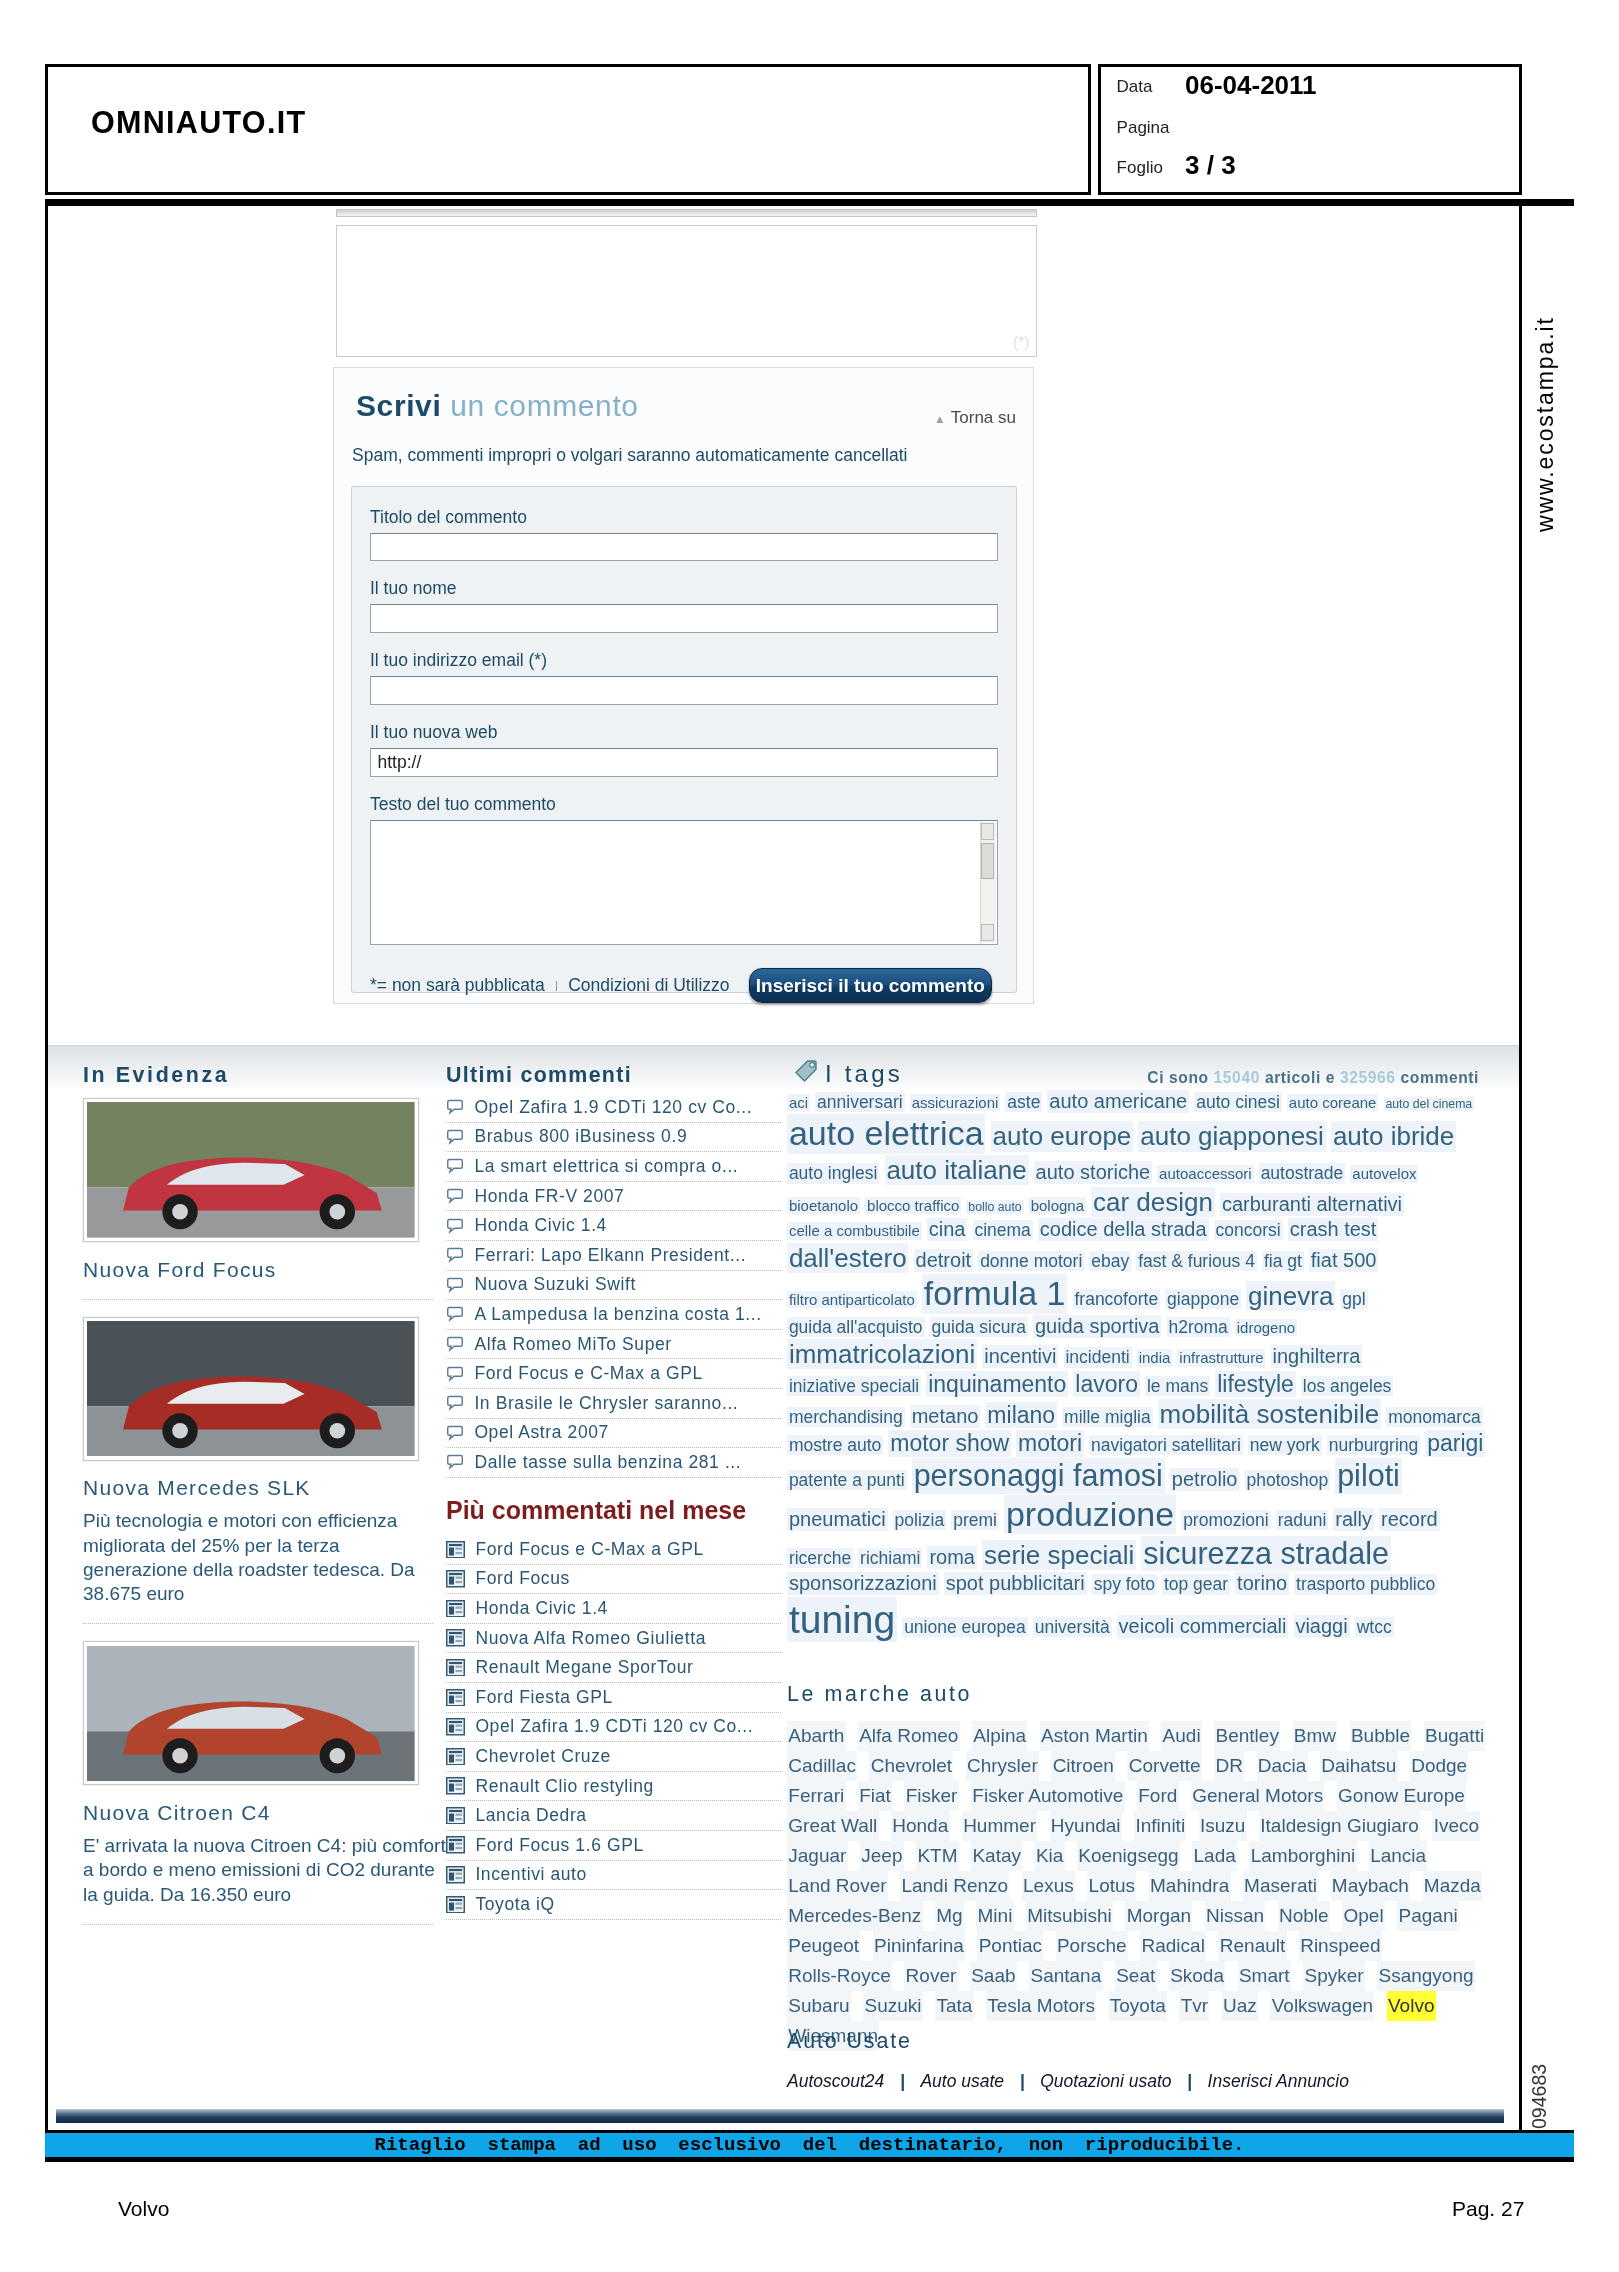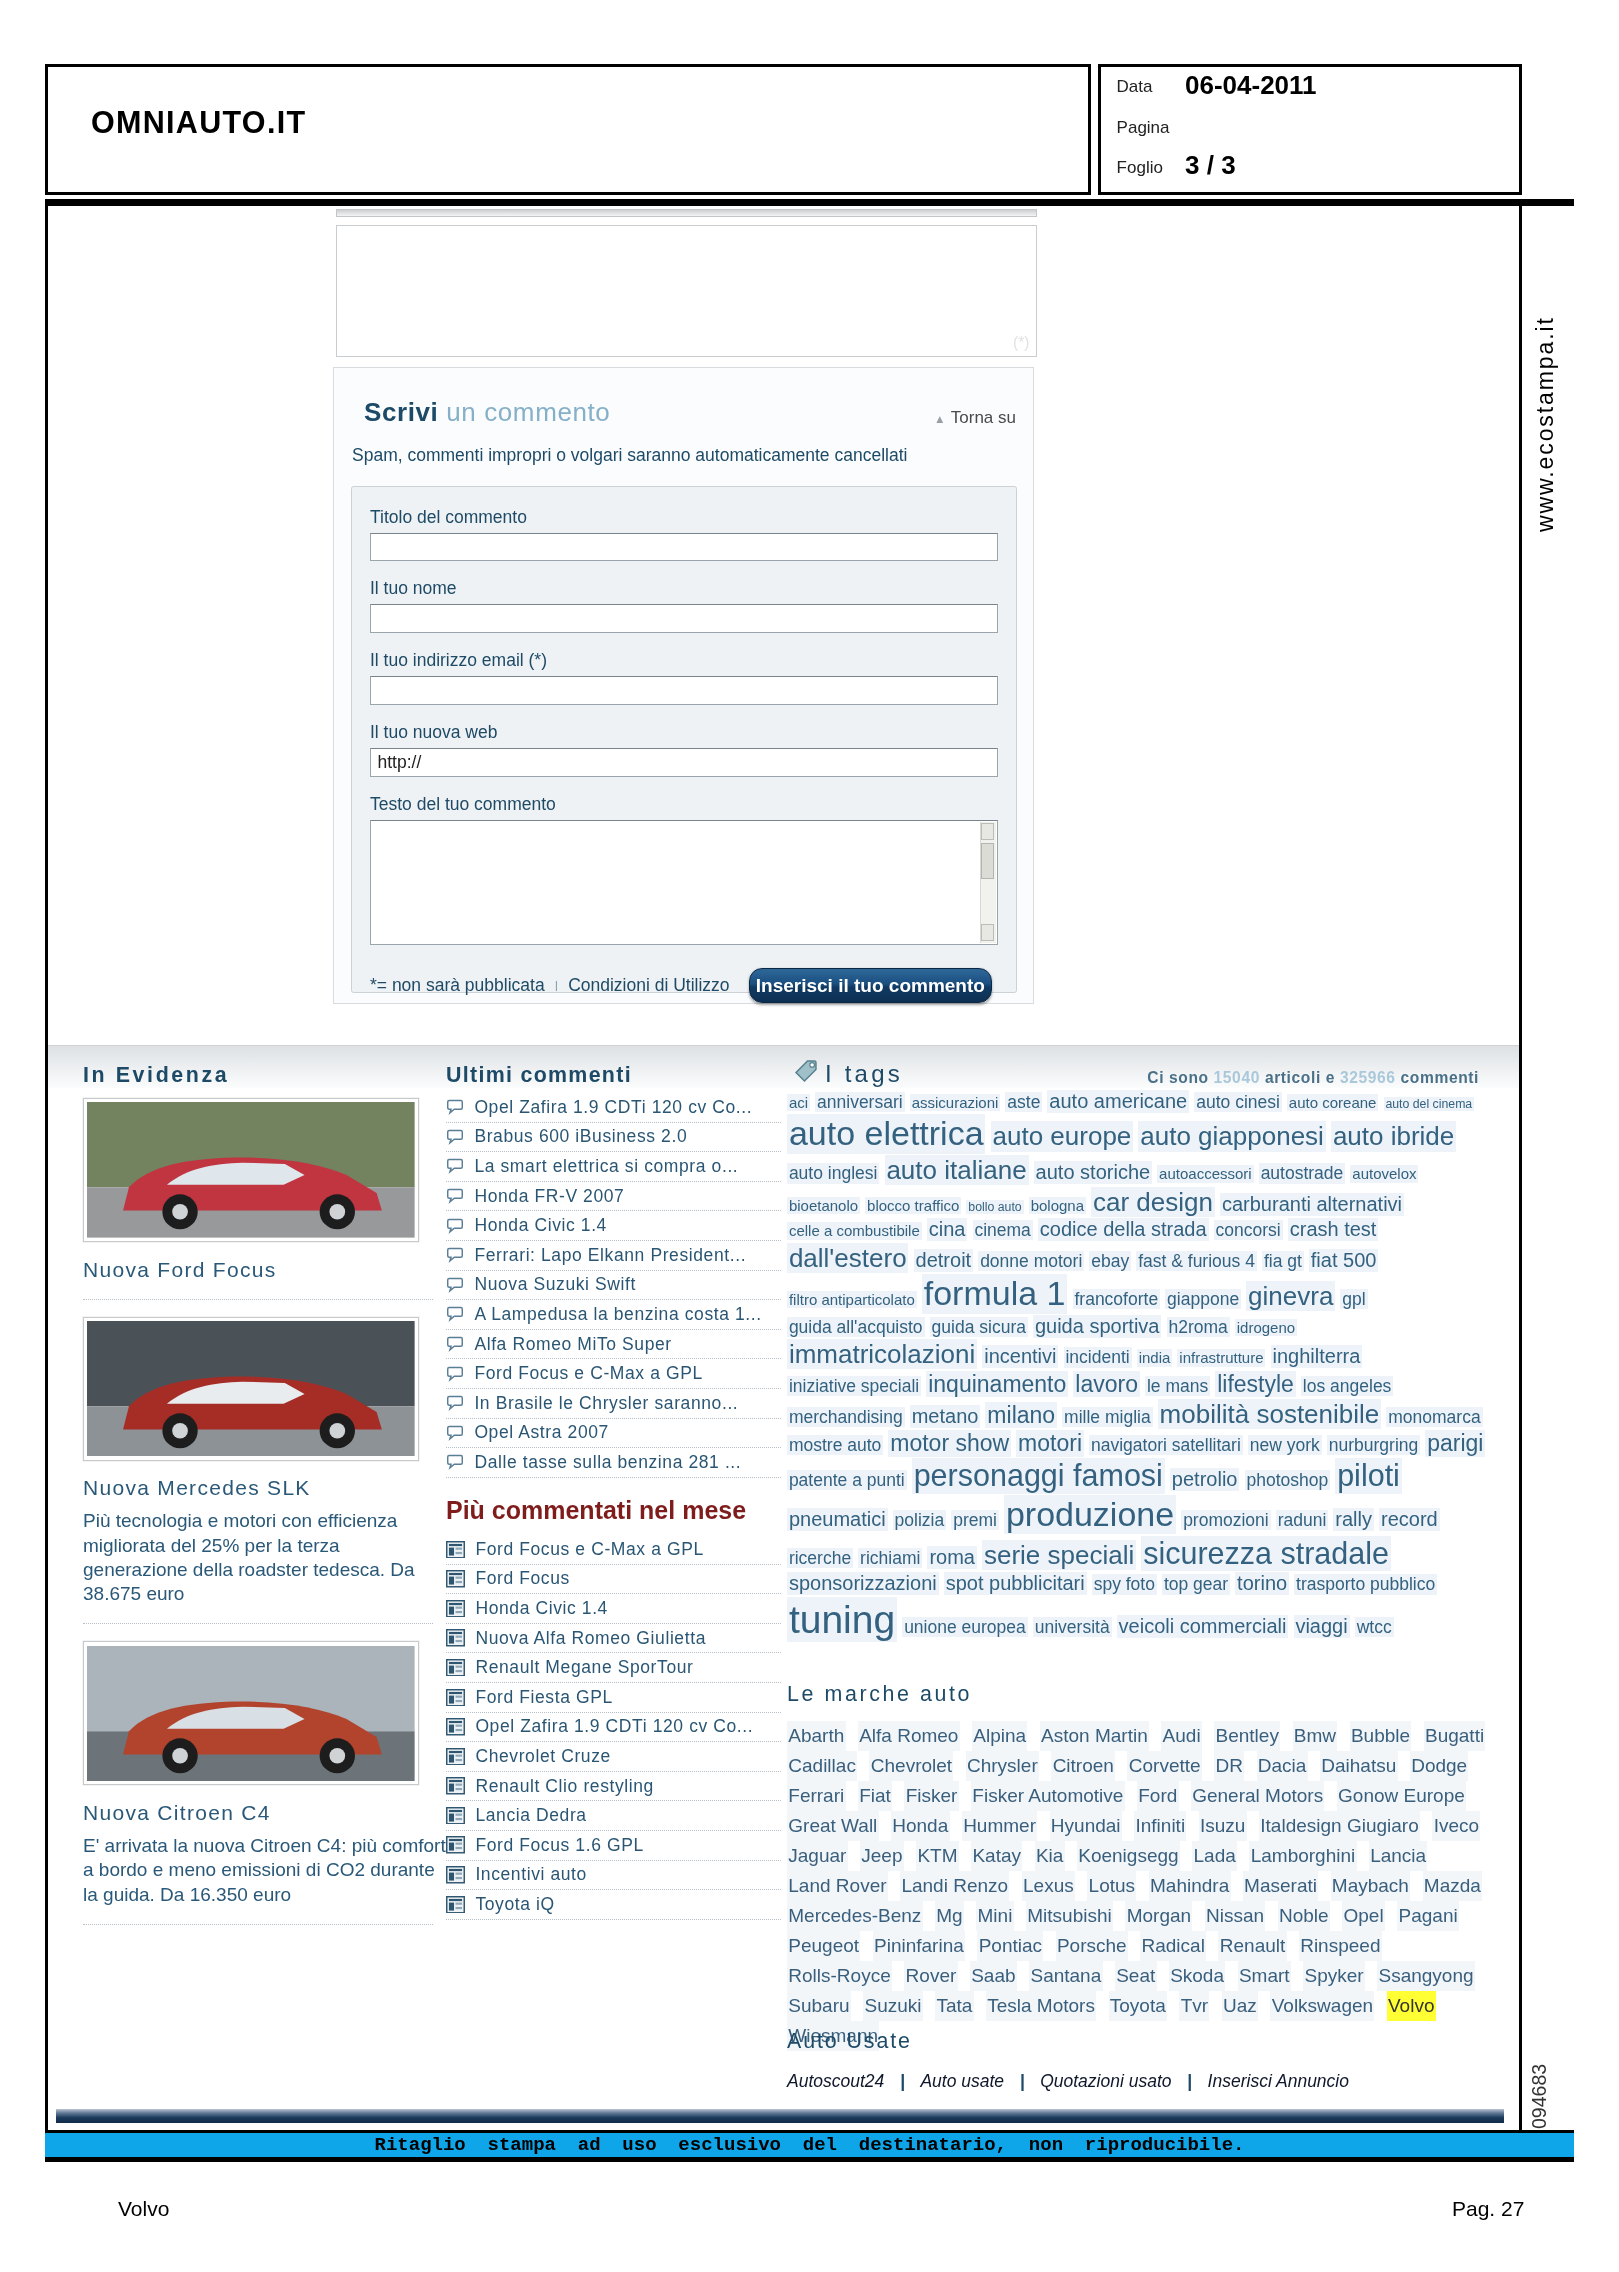--- a/index.html
+++ b/index.html
@@ -28,21 +28,21 @@
   
   .mini-bar{position:absolute;left:336px;top:209px;width:701px;height:8.4px;box-sizing:border-box;
     background:linear-gradient(#cdd0d2,#f3f4f5);border:0.6px solid #c3c6c8;}
   .empty-box{position:absolute;left:336px;top:225px;width:701px;height:132px;box-sizing:border-box;
     background:#fff;border:1.3px solid #c9cdd0;}
   .faint-mark{position:absolute;right:6.5px;bottom:3.9px;font-size:15.6px;color:#e2e2e2;}
 
   
   .panel{position:absolute;left:333px;top:367px;width:701px;height:637px;box-sizing:border-box;
     background:#fbfcfd;border:1.3px solid #d8dcdf;}
-  .panel h1{position:absolute;left:18px;top:17px;margin:12px;font-size:26px;font-weight:bold;color:#1d4a66;letter-spacing:0.6px;}
+  .panel h1{position:absolute;left:18px;top:17px;margin:4px;font-size:30px;font-weight:bold;color:#1d4a66;letter-spacing:0.6px;}
   .panel h1 .light{font-weight:normal;color:#86b0c8;}
   .torna{position:absolute;right:17px;top:40px;font-size:17px;color:#4a4a4a;cursor:pointer;}
   .torna .arr{color:#98a0a6;font-size:11.7px;margin-right:5.2px;}
   .spam-note{position:absolute;left:18px;top:77px;font-size:17.5px;color:#1d4a66;}
   .form-box{position:absolute;left:17px;top:118px;right:15.6px;bottom:10.4px;box-sizing:border-box;
     background:#eff2f4;border:1.3px solid #ccd1d5;border-radius:2.6px;padding:13px 18px;}
   .field{margin-bottom:17px;}
   .field-label{display:block;font-size:17.5px;color:#1e4a66;margin:6.5px 0 5.2px;}
   .field-input{display:block;width:100%;height:28.6px;box-sizing:border-box;background:#fff;
     border:1.3px solid #9aa4ab;border-top-color:#79838b;font-size:17.5px;padding:0 6.5px;color:#222;
@@ -264,21 +264,21 @@
       <li class="c-item">
     <svg viewBox="0 0 24 22">
       <path d="M4 2 h16 a2 2 0 0 1 2 2 v8 a2 2 0 0 1 -2 2 h-9 l-6 5 1.5-5 H4 a2 2 0 0 1 -2 -2 V4 a2 2 0 0 1 2 -2 z" fill="none" stroke="#5a7e96" stroke-width="2"></path>
     </svg>
     <a class="c-label">Opel Zafira 1.9 CDTi 120 cv Co...</a>
   </li>
       <li class="c-item">
     <svg viewBox="0 0 24 22">
       <path d="M4 2 h16 a2 2 0 0 1 2 2 v8 a2 2 0 0 1 -2 2 h-9 l-6 5 1.5-5 H4 a2 2 0 0 1 -2 -2 V4 a2 2 0 0 1 2 -2 z" fill="none" stroke="#5a7e96" stroke-width="2"></path>
     </svg>
-    <a class="c-label">Brabus 600 iBusiness 2.0</a>
+    <a class="c-label">Brabus 800 iBusiness 0.9</a>
   </li>
       <li class="c-item">
     <svg viewBox="0 0 24 22">
       <path d="M4 2 h16 a2 2 0 0 1 2 2 v8 a2 2 0 0 1 -2 2 h-9 l-6 5 1.5-5 H4 a2 2 0 0 1 -2 -2 V4 a2 2 0 0 1 2 -2 z" fill="none" stroke="#5a7e96" stroke-width="2"></path>
     </svg>
     <a class="c-label">La smart elettrica si compra o...</a>
   </li>
       <li class="c-item">
     <svg viewBox="0 0 24 22">
       <path d="M4 2 h16 a2 2 0 0 1 2 2 v8 a2 2 0 0 1 -2 2 h-9 l-6 5 1.5-5 H4 a2 2 0 0 1 -2 -2 V4 a2 2 0 0 1 2 -2 z" fill="none" stroke="#5a7e96" stroke-width="2"></path>

